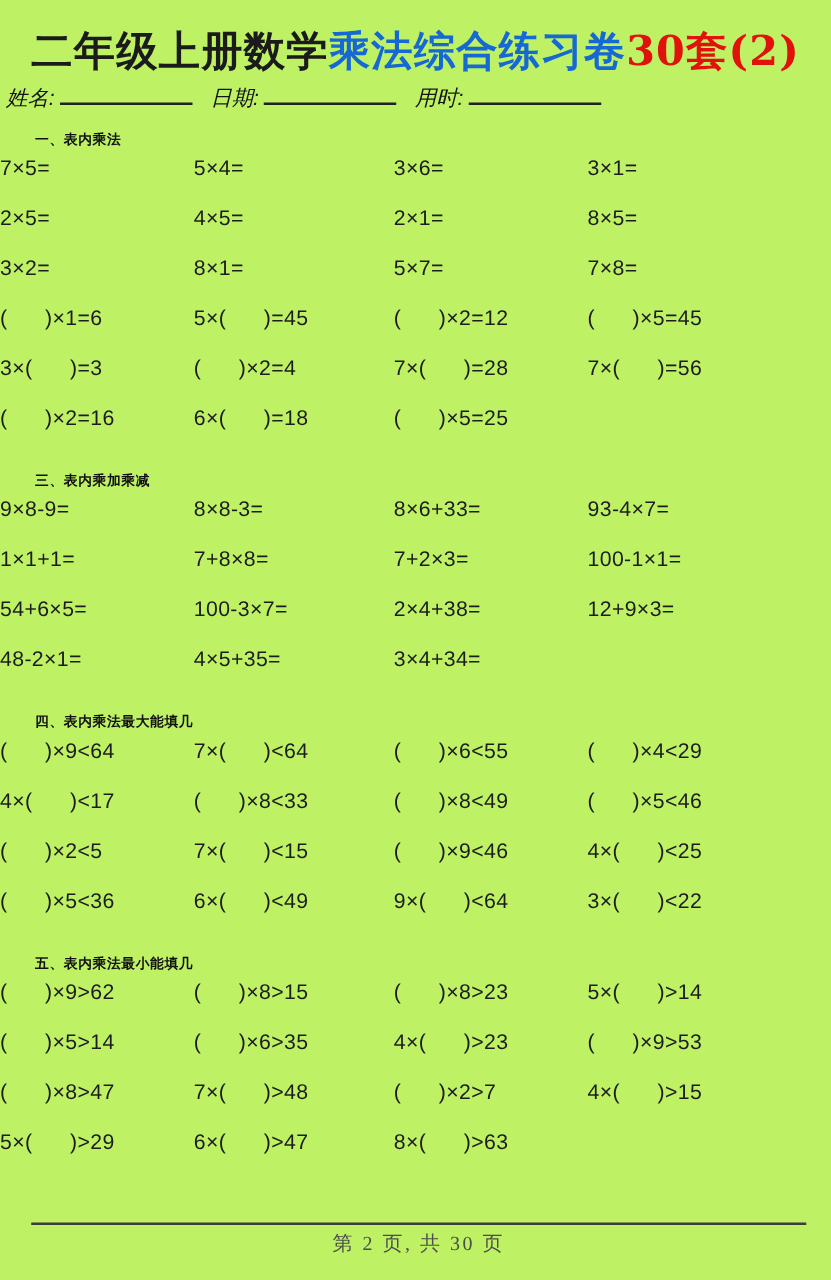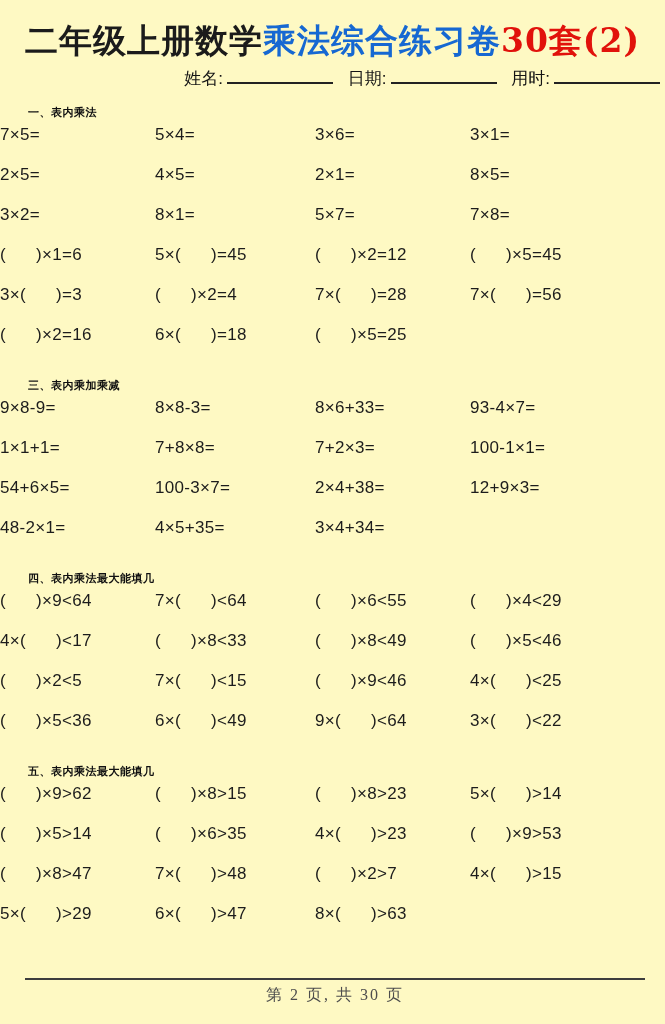--- a/index.html
+++ b/index.html
@@ -6,44 +6,45 @@
     --title-blue:#1668d2;
     --title-red:#e1120b;
     --ink:#1b1b1b;
     --footer-ink:#4d4d4d;
     --rule:#3d3d3d;
   }
   html,body{margin:0;padding:0;background:#ffffff;}
   .page{
     position:relative;
     width:665px;height:1024px;
-    background:#fef9c3;
+    background:#bef264;
     font-family:"Liberation Sans",sans-serif;
     color:var(--ink);
     overflow:hidden;
     margin:0 auto;
   }
   .title{
     margin:20px 6px 0;
     text-align:center;
     font-family:"DejaVu Serif",serif;
     font-weight:700;
     font-size:33px;
     line-height:1.3;
     letter-spacing:1px;
     white-space:nowrap;
   }
   .title .t-blue{color:var(--title-blue);}
   .title .t-red{color:var(--title-red);}
   .meta{
     margin-top:4px;
-    text-align:right;
+    text-align:left;
     font-size:17px;
     height:24px;
     color:#141414;
+    font-style:italic;
   }
   .meta .field{display:inline-block;margin:0 5px;white-space:nowrap;}
   .blank{
     display:inline-block;
     width:106px;height:14px;
     border-bottom:2px solid #222222;
     margin-left:4px;
     vertical-align:baseline;
   }
   .section-heading{
@@ -167,21 +168,21 @@
           <div class="cell">7×(      )&lt;15</div>
           <div class="cell">(      )×9&lt;46</div>
           <div class="cell">4×(      )&lt;25</div>
           <div class="cell">(      )×5&lt;36</div>
           <div class="cell">6×(      )&lt;49</div>
           <div class="cell">9×(      )&lt;64</div>
           <div class="cell">3×(      )&lt;22</div>
         </div>
       </section>
       <section>
-        <div class="section-heading">五、表内乘法最大能填几</div>
+        <div class="section-heading">五、表内乘法最小能填几</div>
         <div class="grid">
           <div class="cell">(      )×9&gt;62</div>
           <div class="cell">(      )×8&gt;15</div>
           <div class="cell">(      )×8&gt;23</div>
           <div class="cell">5×(      )&gt;14</div>
           <div class="cell">(      )×5&gt;14</div>
           <div class="cell">(      )×6&gt;35</div>
           <div class="cell">4×(      )&gt;23</div>
           <div class="cell">(      )×9&gt;53</div>
           <div class="cell">(      )×8&gt;47</div>

